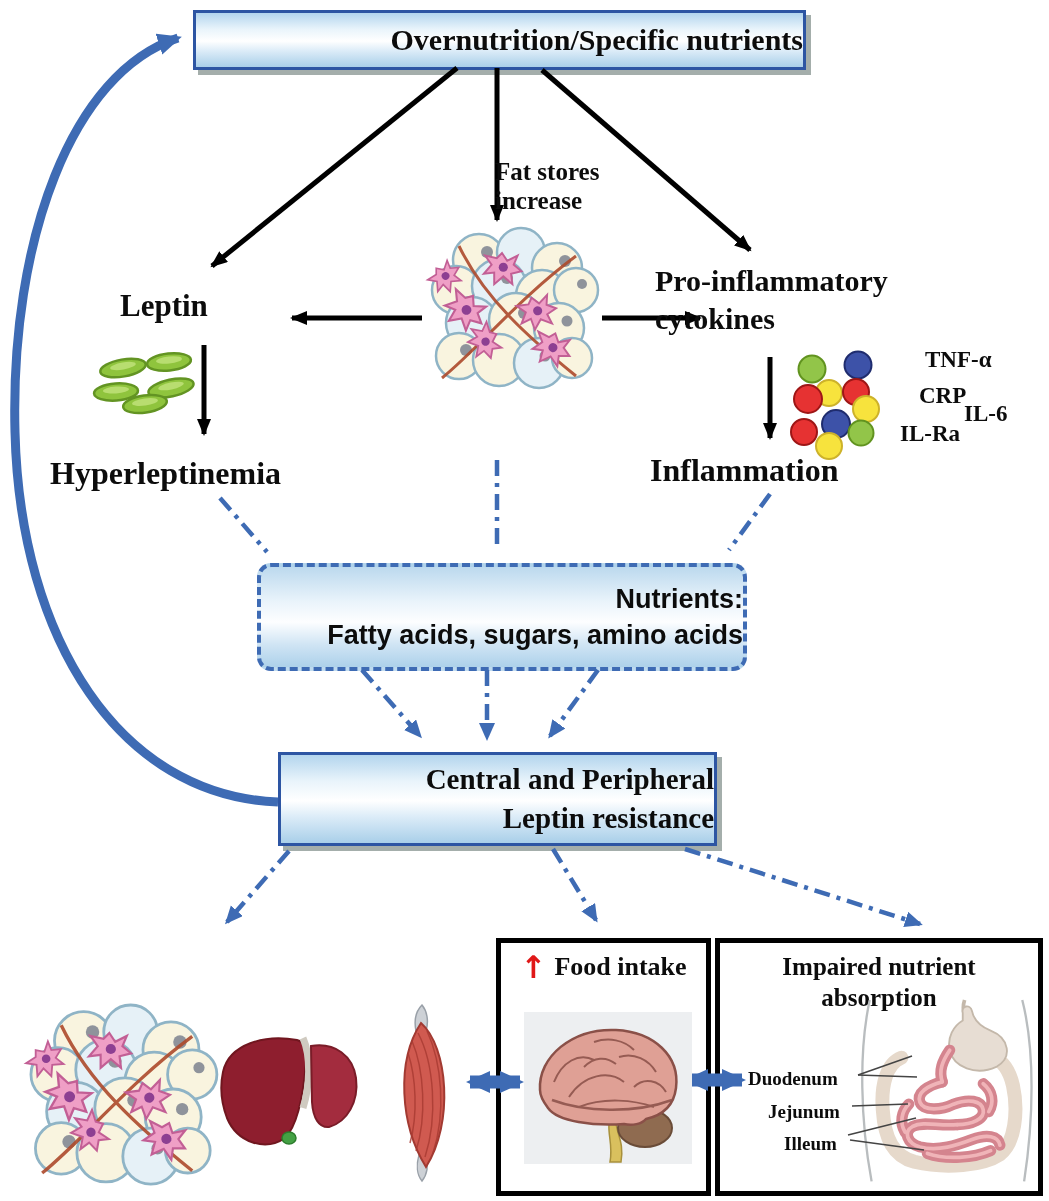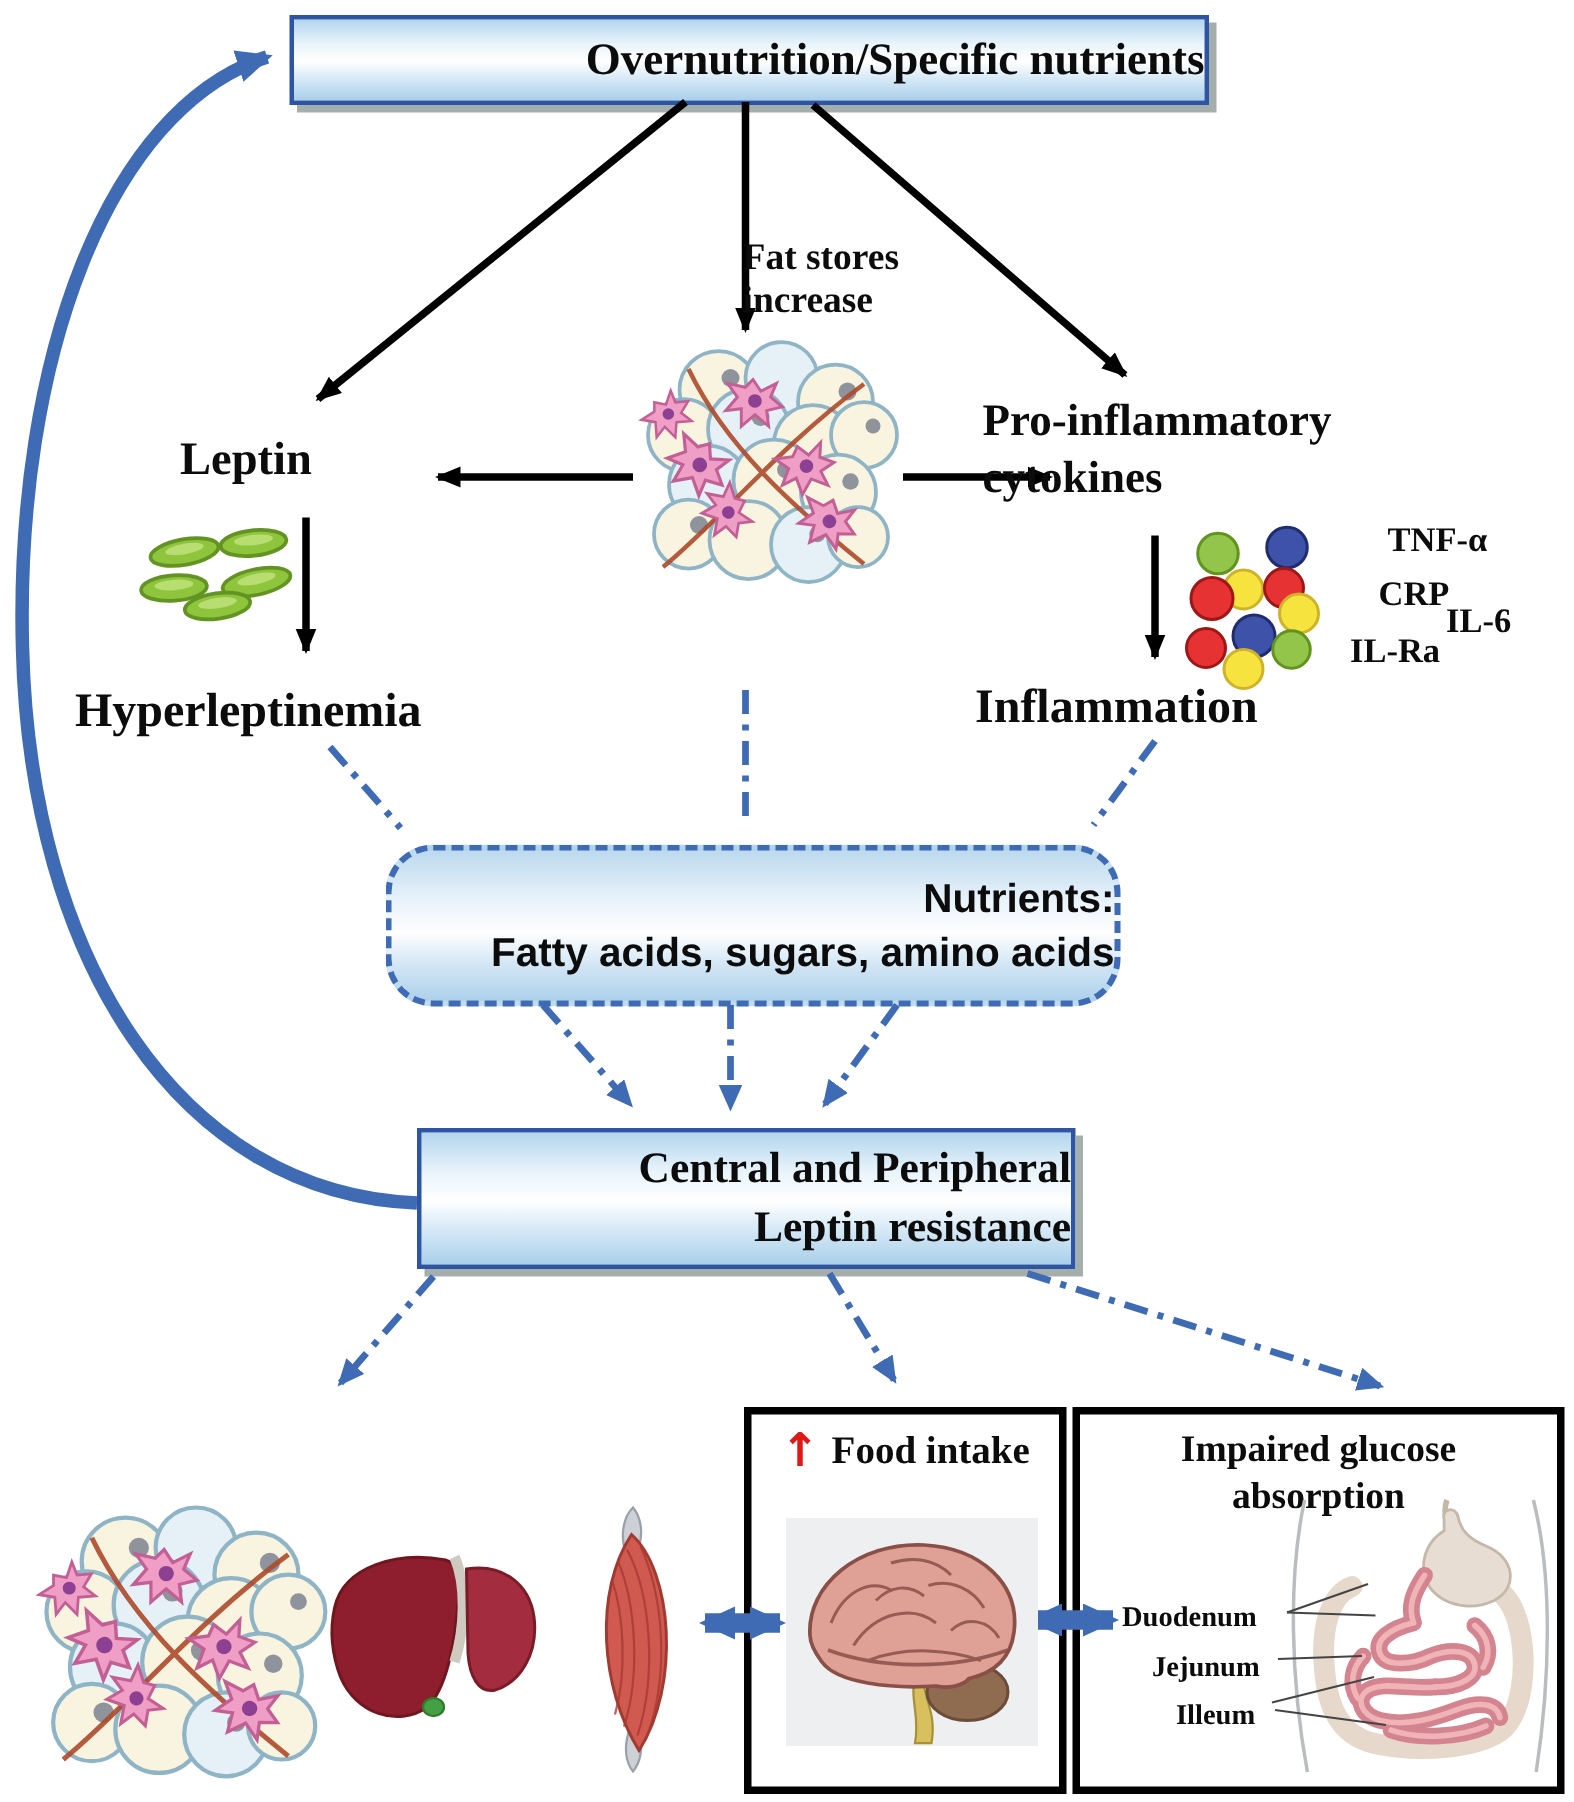--- a/index.html
+++ b/index.html
@@ -4,21 +4,21 @@
 <style>
   html,body{margin:0;padding:0;background:#fff}
   .stage{position:relative;width:1049px;height:1201px;background:#fff;overflow:hidden;
          font-family:"Liberation Serif",serif;color:#0c0c0c}
   .svglayer{position:absolute;inset:0;z-index:2;pointer-events:none}
   .box{position:absolute;z-index:1;border:3px solid #2d55a3;
        background:linear-gradient(180deg,#b3d5ee 0%,#e9f4fb 30%,#ffffff 52%,#dcecf8 70%,#a9cfe9 100%);
        box-shadow:5px 5px 0 rgba(125,140,135,.7);
        display:flex;flex-direction:column;align-items:flex-end;justify-content:center;
        font-weight:700;text-align:center}
-  .nutrients{border:4px dashed #3e6bb4;border-radius:32px;box-shadow:none;
+  .nutrients{border:4px dashed #3e6bb4;border-radius:14px;box-shadow:none;
        background:linear-gradient(180deg,#bcd9ee 0%,#eaf4fb 35%,#fdfeff 55%,#cfe4f4 78%,#add1ea 100%);
        font-family:"Liberation Sans",sans-serif}
   .lbl{position:absolute;z-index:3;font-weight:700;text-align:left;line-height:1.15}
   .outbox{position:absolute;z-index:1;border:5px solid #000;background:#fff}
   .outtitle{position:absolute;left:0;right:0;top:8px;font-weight:700;text-align:center;z-index:3;line-height:1.25}
   .food-title{display:flex;align-items:center;justify-content:center;gap:8px}
   .red-up{color:#e01818;font-size:31px;line-height:1;font-family:"DejaVu Sans",sans-serif;font-weight:700}
   .intlabel{position:absolute;font-size:19px;font-weight:700;z-index:3;white-space:nowrap}
 </style>
 </head>
@@ -65,21 +65,21 @@
 
   <div class="outbox" style="left:496px;top:938px;width:205px;height:248px">
     <div class="outtitle food-title" style="font-size:26px">
       <span class="red-up">↑</span>
       <span>Food intake</span>
     </div>
   </div>
 
   <div class="outbox" style="left:715px;top:938px;width:318px;height:248px">
     <div class="outtitle" style="font-size:25px">
-      <div>Impaired glucose</div>
+      <div>Impaired nutrient</div>
       <div>absorption</div>
     </div>
     <div class="intlabel" style="left:28px;top:125px">Duodenum</div>
     <div class="intlabel" style="left:48px;top:158px">Jejunum</div>
     <div class="intlabel" style="left:64px;top:190px">Illeum</div>
   </div>
 
   <svg class="svglayer" width="1049" height="1201" viewBox="0 0 1049 1201">
     <defs>
       <marker id="mBlack" markerUnits="userSpaceOnUse" markerWidth="20" markerHeight="16" refX="15" refY="7" orient="auto">

